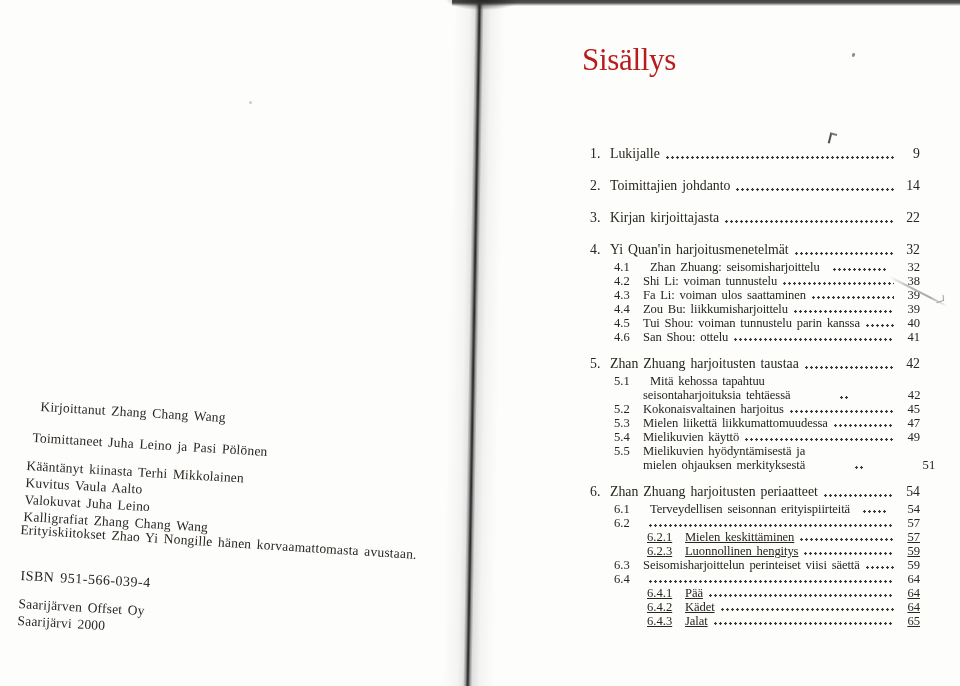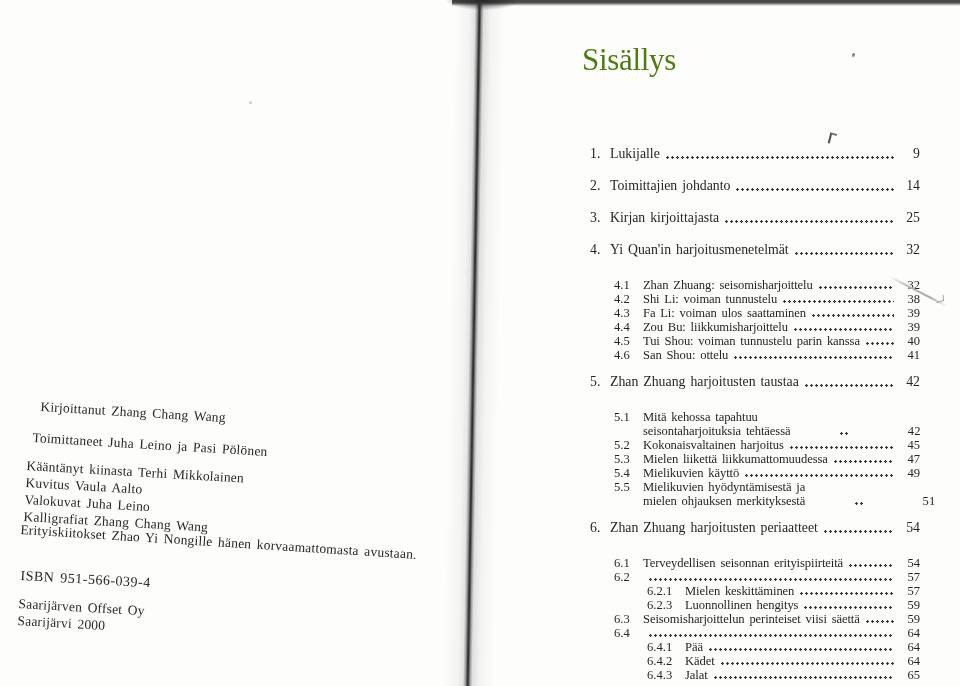--- a/index.html
+++ b/index.html
@@ -43,35 +43,35 @@
   .g1 { left: 33px; top: 429px; transform: rotate(3.4deg); }
   .g2 { left: 27px; top: 457px; transform: rotate(3.3deg); }
   .g3 { left: 21px; top: 521px; transform: rotate(3.6deg); }
   .g4 { left: 21px; top: 567px; transform: rotate(3.2deg); font-size: 14px; letter-spacing: 0.5px; }
   .g5 { left: 19px; top: 595px; transform: rotate(3.3deg); }
 
   
   .toc-title {
     position: absolute; left: 582px; top: 42px; margin: 0;
     font-size: 31px; font-weight: normal; letter-spacing: -0.3px;
-    color: #4d7c0f;
+    color: #b91c1c;
   }
   .toc-list { position: absolute; left: 590px; top: 146px; width: 330px; }
   .toc-row { display: flex; align-items: flex-end; margin-top: 0; }
   .toc-row .ttl { white-space: nowrap; }
   .l0 { font-size: 13.8px; line-height: 16px; margin-top: 16px; word-spacing: 1.5px; }
   .l1, .l2 { font-size: 12.6px; line-height: 14px; word-spacing: 1.8px; }
   .l1 .ttl, .l2 .ttl { letter-spacing: -0.1px; }
   .toc-list > :first-child { margin-top: 0 !important; }
-  .l0 + .l1 { margin-top: 20px; }
+  .l0 + .l1 { margin-top: 2px; gap: 7px; }
   .l1 + .l0, .l2 + .l0 { margin-top: 12px; }
   .cont { margin-top: 0; }
   .l0 .num { width: 20px; }
   .l1 { padding-left: 24px; } .l1 .num { width: 29px; }
-  .l2 { padding-left: 57px; } .l2 .num { width: 38px; }
+  .l2 { padding-left: 57px; text-decoration: underline; } .l2 .num { width: 38px; }
   .cont.l1 { padding-left: 53px; gap: 44px; }
   .leader {
     flex: 1 1 auto; min-width: 10px; height: 5px;
     margin: 0 4px 2px 6px;
     background-image: radial-gradient(circle at 1.5px 2.5px, #3b362f 1.05px, rgba(59,54,47,0) 1.45px);
     background-size: 5px 5px; background-repeat: repeat-x; background-position: 0 0;
   }
   .pg { min-width: 22px; text-align: right; }
 
   
@@ -140,21 +140,21 @@
         <div class="toc-row l0">
           <span class="num">2.</span>
           <span class="ttl">Toimittajien johdanto</span>
           <span class="leader"></span>
           <span class="pg">14</span>
         </div>
         <div class="toc-row l0">
           <span class="num">3.</span>
           <span class="ttl">Kirjan kirjoittajasta</span>
           <span class="leader"></span>
-          <span class="pg">25</span>
+          <span class="pg">22</span>
         </div>
         <div class="toc-row l0">
           <span class="num">4.</span>
           <span class="ttl">Yi Quan'in harjoitusmenetelmät</span>
           <span class="leader"></span>
           <span class="pg">32</span>
         </div>
         <div class="toc-row l1">
           <span class="num">4.1</span>
           <span class="ttl">Zhan Zhuang: seisomisharjoittelu</span>

